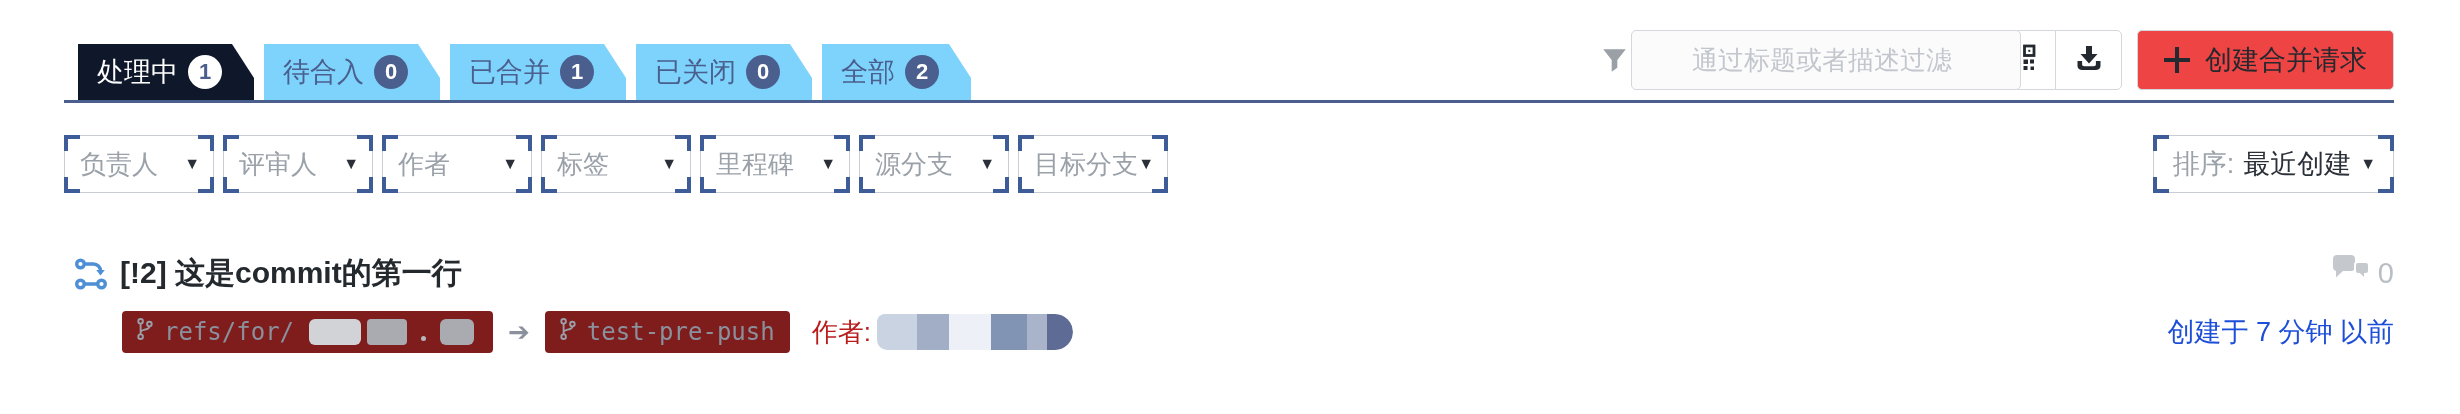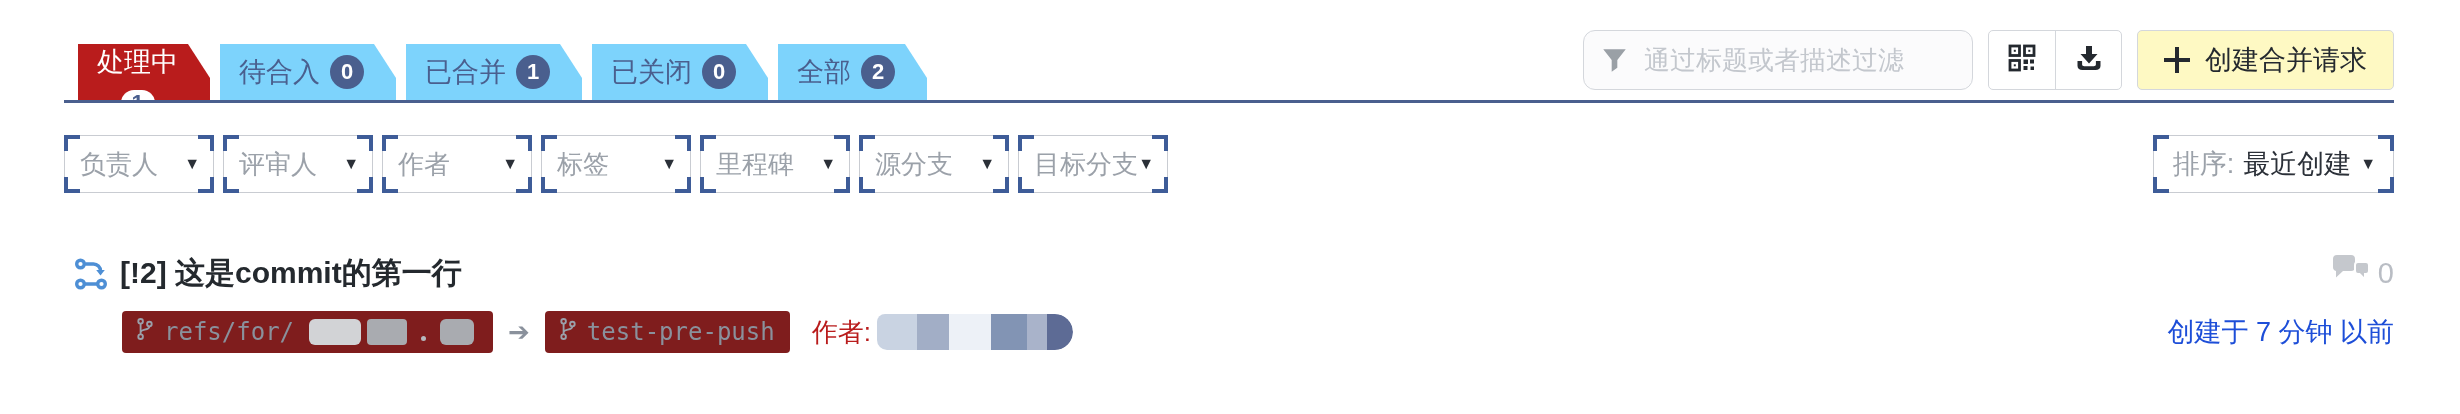--- a/index.html
+++ b/index.html
@@ -8,38 +8,38 @@
   .page { width:2460px; height:414px; padding:26px 66px 0 64px; }
 
   
   .header { display:flex; align-items:flex-end; justify-content:space-between;
             height:77px; border-bottom:3px solid #4a5f8e; }
   .tabs { display:flex; gap:10px; margin-left:14px; }
   .tab { height:56px; display:flex; align-items:center; gap:10px;
          padding:0 32px 0 19px; background:#7dd3fc; color:#4a5f8e;
          font-size:27px; font-weight:500; cursor:pointer;
          clip-path:polygon(0 0, calc(100% - 22px) 0, 100% 34px, 100% 100%, 0 100%); }
-  .tab.active { background:#b91c1c; color:#fff;flex-direction:column; }
+  .tab.active { background:#0f172a; color:#fff; }
   .tab-badge { min-width:34px; height:34px; border-radius:17px; padding:0 4px;
                background:#4a5f8e; color:#fff; display:flex; align-items:center;
                justify-content:center; font-size:22px; font-weight:700; }
   .tab.active .tab-badge { background:#fff; color:#4a5f8e; }
 
   .controls { display:flex; align-items:center; gap:15px; margin-bottom:10px; }
   .search { position:relative; width:390px; height:60px; }
-  .search input { width:100%; height:100%; border:1px solid #d4d7dc; border-radius:12px;
+  .search input { width:100%; height:100%; border:1px solid #d4d7dc; border-radius:5px;
                   background:#fbfbfc; padding:0 16px 0 60px; font-size:26px; color:#333;
-                  outline:none; font-family:inherit; }
+                  outline:none; font-family:inherit;margin-left:48px; }
   .search input::placeholder { color:#c3c7cd; }
   .funnel { position:absolute; left:18px; top:17px; }
   .btn-group { display:flex; height:60px; border:1px solid #d4d7dc; border-radius:5px; background:#fff; }
   .icon-btn { width:66px; display:flex; align-items:center; justify-content:center; cursor:pointer; }
   .icon-btn + .icon-btn { border-left:1px solid #d4d7dc; }
   .create-btn { height:60px; display:flex; align-items:center; gap:15px; padding:0 26px;
-                border:1px solid #d4d7dc; border-radius:5px; background:#fef9c3;
+                border:1px solid #d4d7dc; border-radius:5px; background:#ef4444;
                 font-size:27px; color:#24292f; font-weight:500; cursor:pointer; }
   .plus { width:26px; height:26px;
           background:linear-gradient(#24292f,#24292f) center/26px 4px no-repeat,
                      linear-gradient(#24292f,#24292f) center/4px 26px no-repeat; }
 
   
   .filter-row { margin-top:32px; display:flex; gap:9px; align-items:center; }
   .sel { position:relative; height:58px; border:1px solid #c9ccd2; border-radius:3px;
          background:#fff; display:flex; align-items:center; cursor:pointer; }
   .sel::before { content:""; position:absolute; inset:-1px; pointer-events:none;

